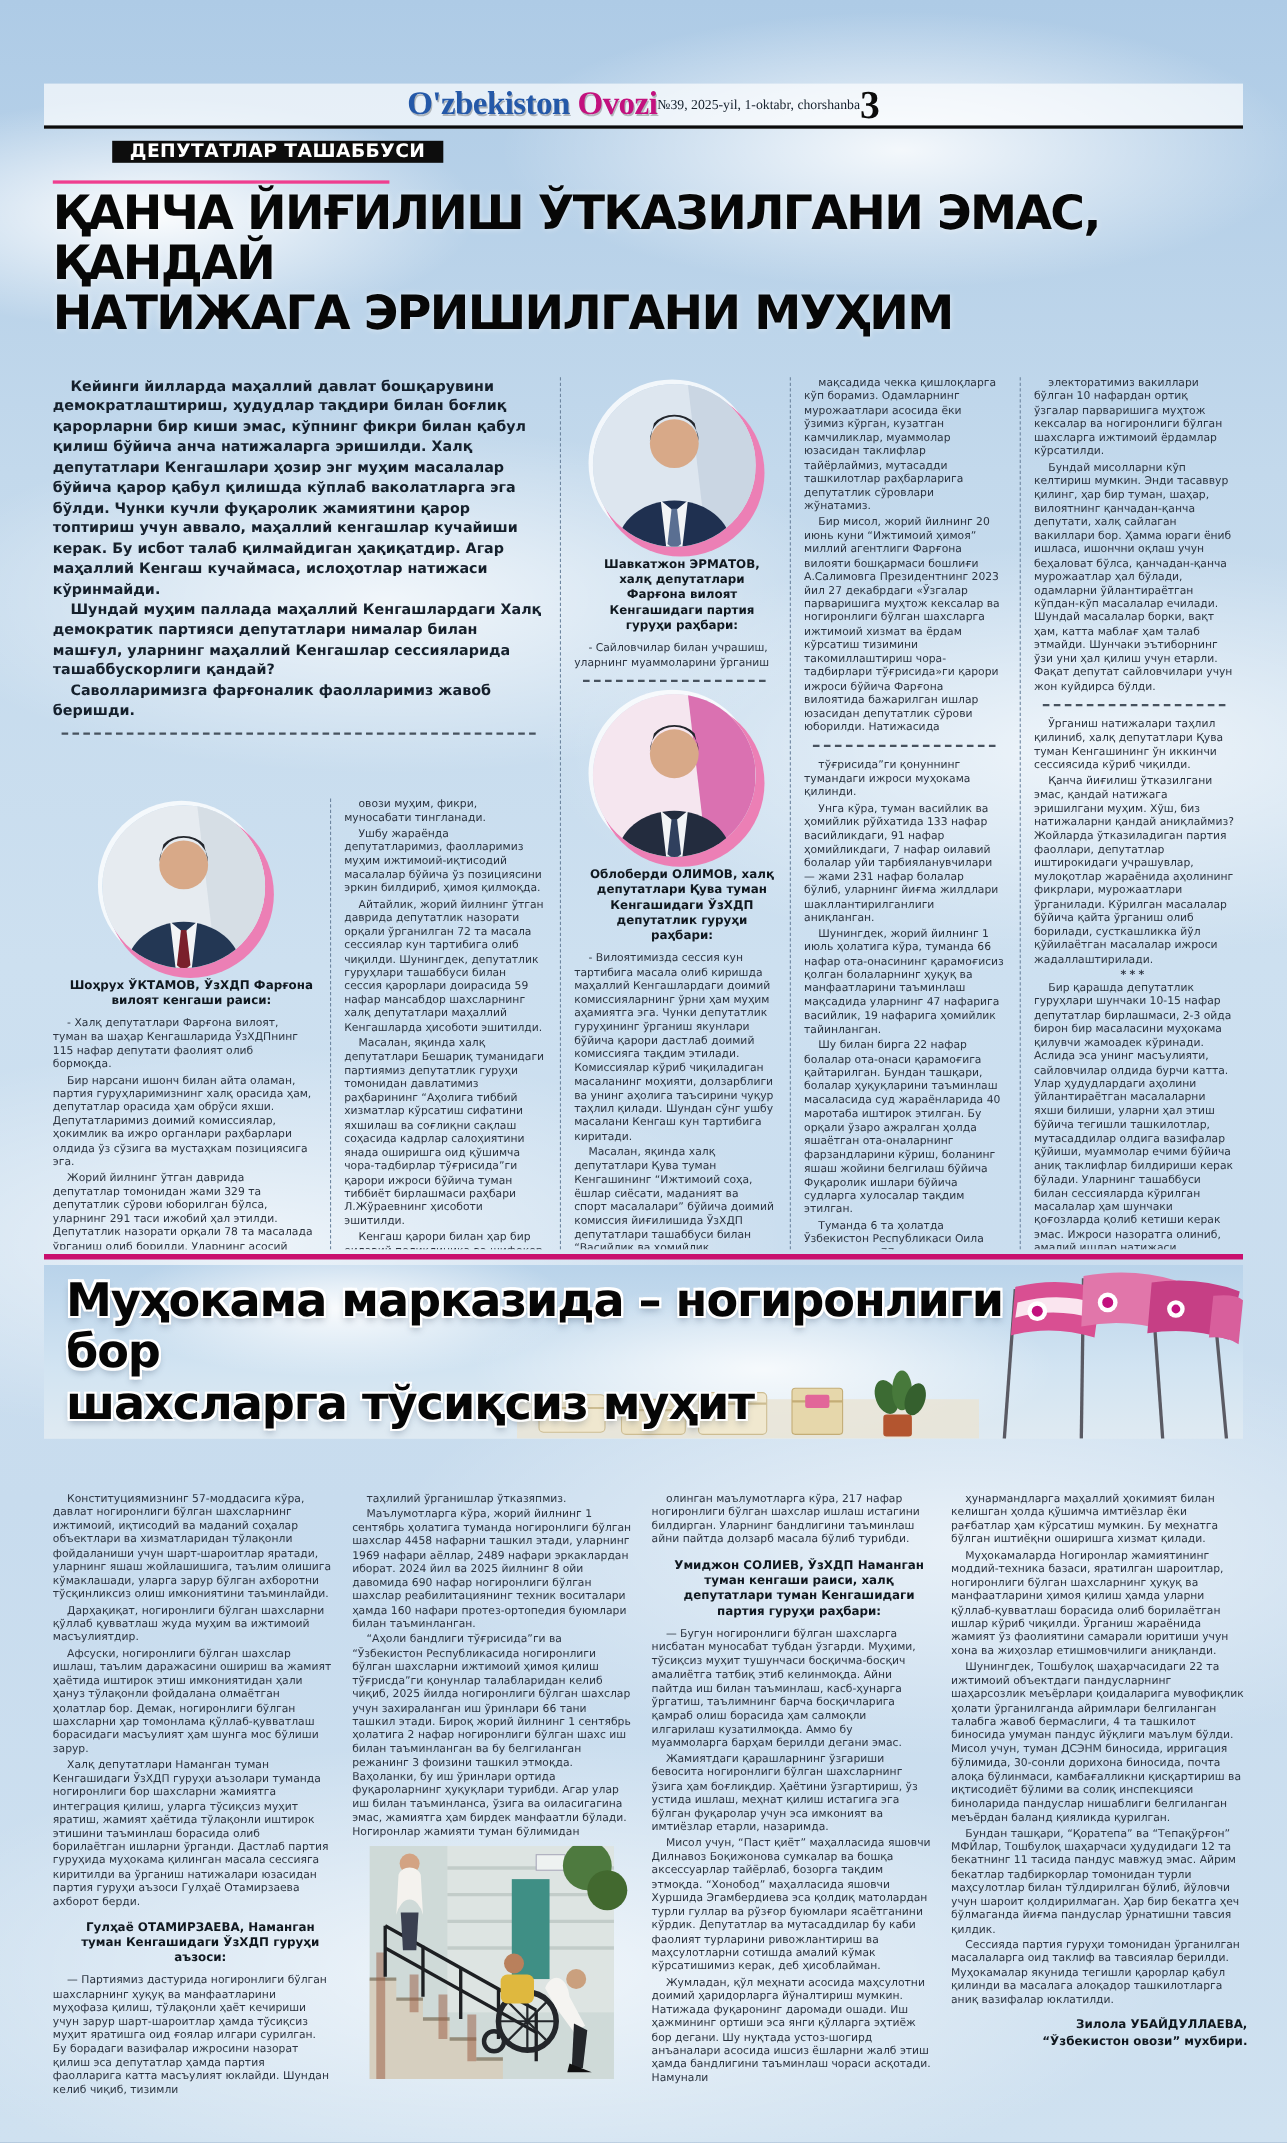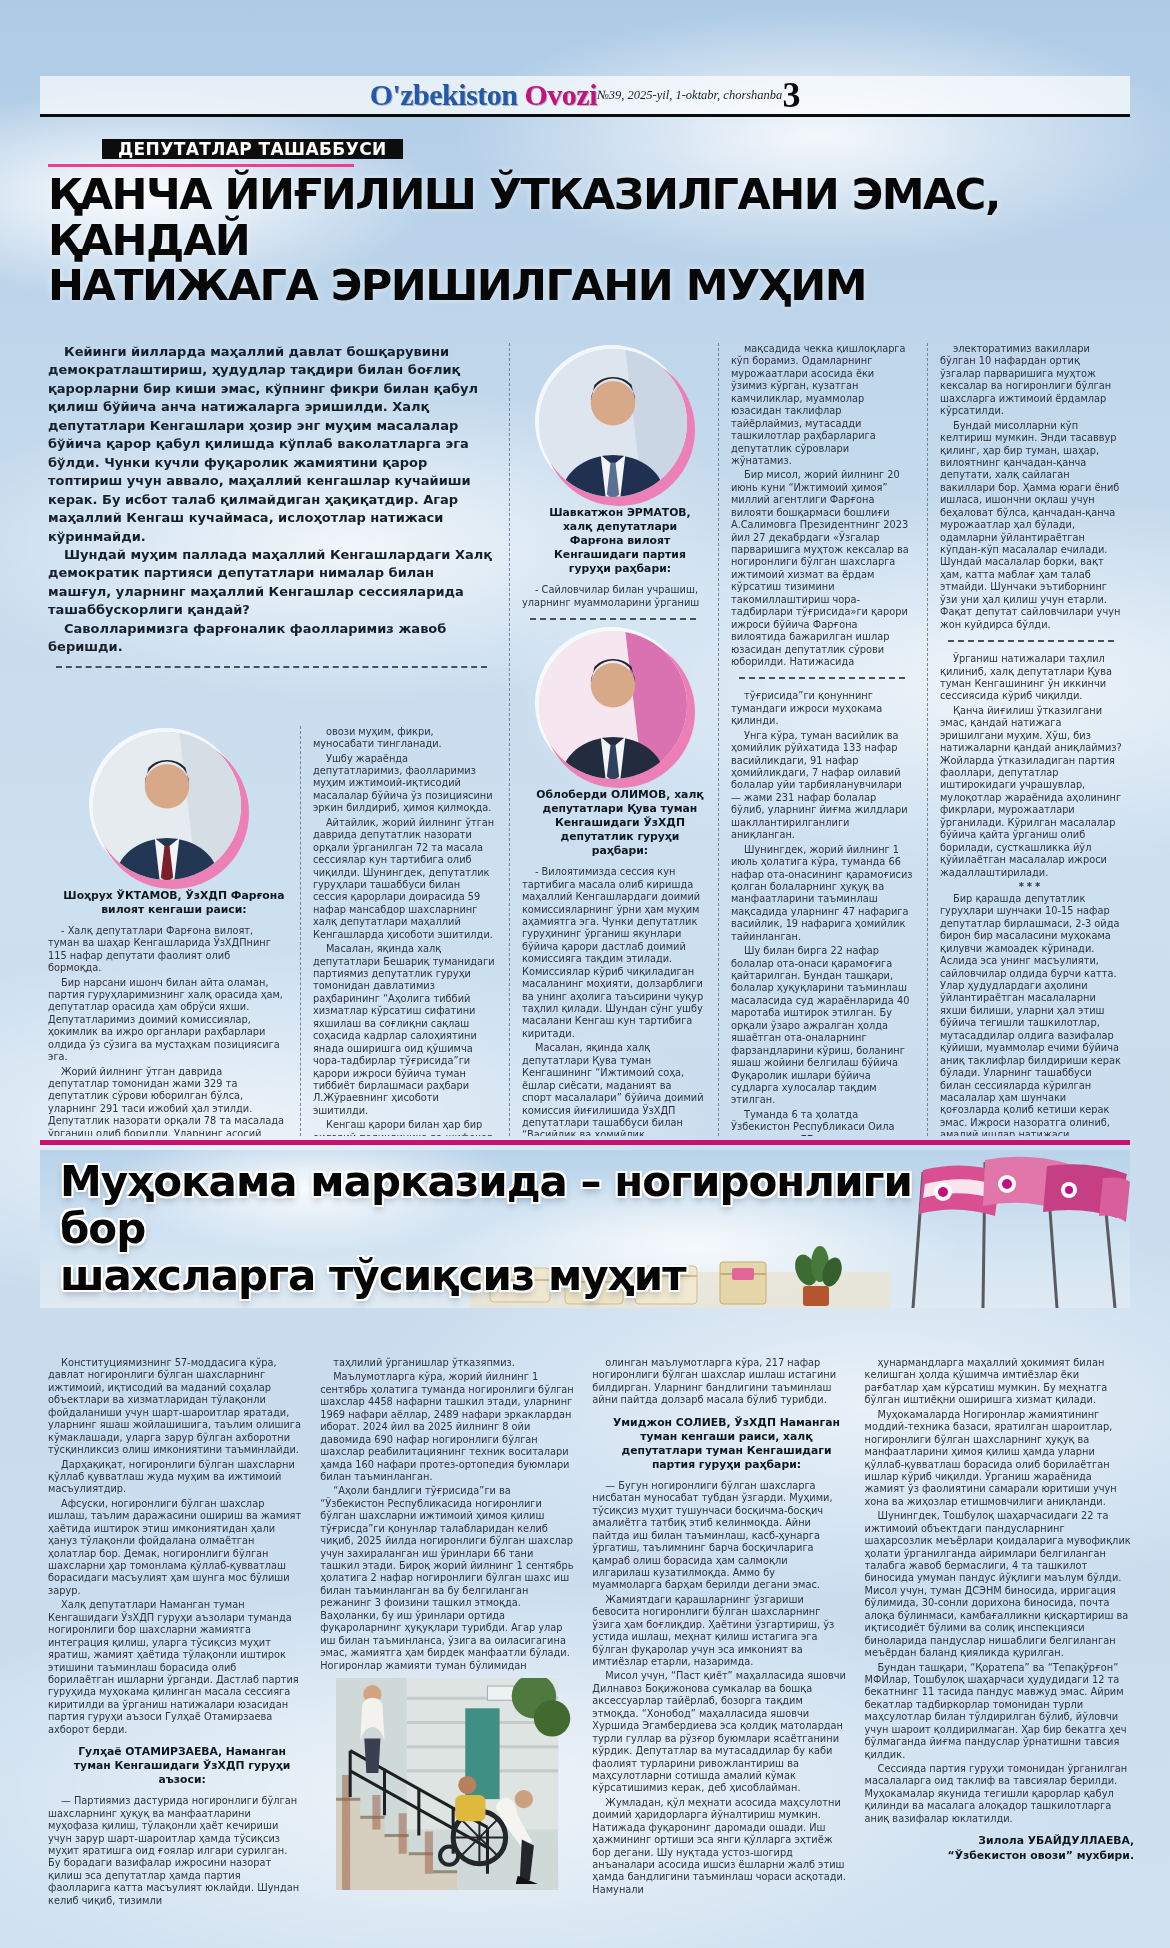--- a/index.html
+++ b/index.html
@@ -13,24 +13,24 @@
       radial-gradient(ellipse 640px 240px at 20% 58%, rgba(255,255,255,.65), rgba(255,255,255,0) 75%),
       radial-gradient(ellipse 700px 260px at 75% 72%, rgba(255,255,255,.6),  rgba(255,255,255,0) 75%),
       radial-gradient(ellipse 800px 280px at 40% 92%, rgba(255,255,255,.7),  rgba(255,255,255,0) 75%),
       linear-gradient(180deg,#aecbe6 0%,#c3d9ec 22%,#cde0f0 45%,#c8dcee 70%,#cfe1f0 100%);}
   
   .masthead{position:absolute;top:76px;left:40px;right:40px;height:38px;display:flex;align-items:center;
     justify-content:center;background:rgba(255,255,255,.68);border-bottom:3px solid #0c0c0c;padding:0 8px;}
   .logo{font-family:"Liberation Serif","DejaVu Serif",serif;font-weight:bold;font-size:30px;letter-spacing:-.5px;line-height:1;}
   .logo .lg-blue{color:#2458a8;text-shadow:1px 1px 0 rgba(0,0,0,.25);}
   .logo .lg-pink{color:#c3117e;text-shadow:1px 1px 0 rgba(0,0,0,.25);}
-  .issue{font-family:"Liberation Serif","DejaVu Serif",serif;font-style:italic;font-size:12.5px;color:#15202c;}
+  .issue{font-family:"Liberation Serif","DejaVu Serif",serif;font-size:12.5px;color:#15202c;}
   .pagenum{font-family:"Liberation Serif","DejaVu Serif",serif;font-weight:bold;font-size:36px;color:#0b0b0b;line-height:1;}
   
-  .kicker-row{position:absolute;top:128px;left:48px;display:flex;align-items:flex-end;height:31px;}
+  .kicker-row{position:absolute;top:128px;left:48px;display:flex;align-items:flex-start;height:31px;}
   .kicker-red{width:54px;background:#dd1c24;}
   .kicker-black{background:#0d0d0d;color:#fff;font-weight:bold;font-size:17px;display:flex;align-items:center;
     padding:0 16px;letter-spacing:.4px;}
   .kicker-underline{position:absolute;top:164px;left:48px;width:306px;height:3px;background:#ef3e8f;}
   
   .headline1{position:absolute;top:172px;left:48px;right:40px;color:#070707;font-weight:800;
     font-size:43px;line-height:1.06;letter-spacing:-1.5px;text-shadow:0 0 6px rgba(255,255,255,.55);}
   
   .a1-body{position:absolute;top:300px;left:48px;right:48px;height:836px;overflow:hidden;display:grid;
     grid-template-columns:1.22fr 1fr 1fr 1fr 1fr;grid-template-rows:auto 1fr;column-gap:14px;}

